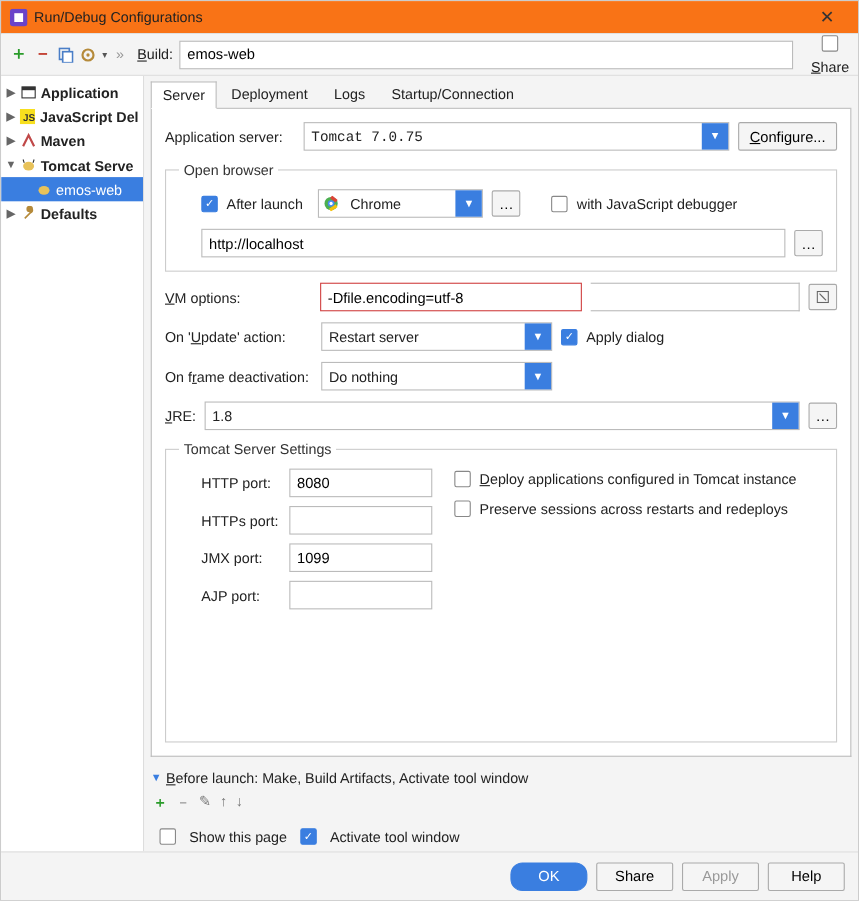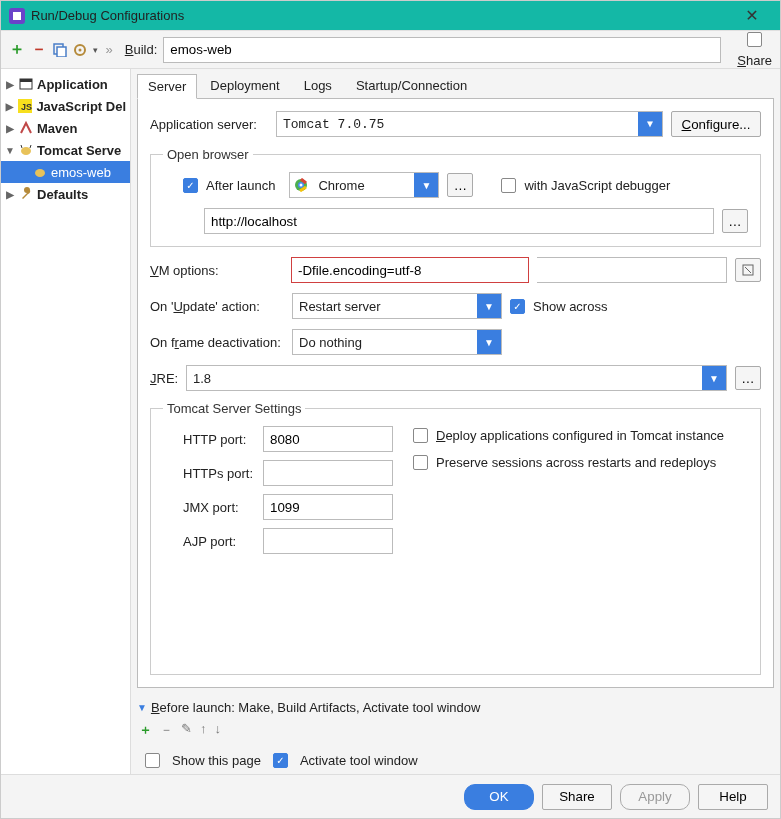--- a/index.html
+++ b/index.html
@@ -10,21 +10,21 @@
     background: #f0f0f0;
     color: #222;
     width: 781px;
     height: 819px;
     overflow: hidden;
   }
   .window { background: #fff; border: 1px solid #ccc; width: 781px; height: 819px; display: flex; flex-direction: column; }
   .titlebar {
     height: 30px; display: flex; align-items: center; padding: 0 8px;
     border-bottom: 1px solid #e0e0e0;
-    background: #14b8a6;
+    background: #f97316;
   }
   .titlebar .icon { width: 16px; height: 16px; margin-right: 6px; }
   .titlebar .title { flex: 1; }
   .titlebar .close { width: 40px; text-align: center; font-size: 16px; color: #333; cursor: pointer; }
   .toolbar-row {
     height: 38px; display: flex; align-items: center; padding: 4px 8px; gap: 6px;
     background: #f4f4f4; border-bottom: 1px solid #ddd;
   }
   .toolbar-row .sep { color: #999; margin: 0 2px; }
   .toolbar-row .lbl { margin-left: 4px; }
@@ -250,21 +250,21 @@
                 <span class="dval">Chrome</span>
               </span>
               <span class="darrow">▼</span>
             </div>
             <button class="btn small">…</button>
             <span style="width:12px;"></span>
             <span class="chk"></span>
             <span class="lbl">with JavaScript debugger</span>
           </div>
           <div class="row" style="margin-top:10px;margin-left:20px;">
-            <input class="field" style="flex: 1 1 0%; margin-left: 21px;" value="http://localhost">
+            <input class="field" style="flex: 1 1 0%;" value="http://localhost">
             <button class="btn small">…</button>
           </div>
         </fieldset>
 
         <div class="row">
           <span class="lbl underline-first" style="width:134px;">VM options:</span>
           <input class="field redbox" style="width: 240px;" value="-Dfile.encoding=utf-8">
           <input class="field" style="flex: 1 1 0%; border-left: none;">
           <button class="btn small">
             <svg width="12" height="12">
@@ -274,21 +274,21 @@
           </button>
         </div>
 
         <div class="row">
           <span class="lbl" style="width:134px;">On '<u>U</u>pdate' action:</span>
           <div class="dropdown" style="width:210px;">
             <span class="dval">Restart server</span>
             <span class="darrow">▼</span>
           </div>
           <span class="chk checked">✓</span>
-          <span class="lbl">Show across</span>
+          <span class="lbl">Apply dialog</span>
         </div>
 
         <div class="row">
           <span class="lbl" style="width:134px;">On f<u>r</u>ame deactivation:</span>
           <div class="dropdown" style="width:210px;">
             <span class="dval">Do nothing</span>
             <span class="darrow">▼</span>
           </div>
         </div>
 
@@ -354,16 +354,16 @@
           <span class="chk checked">✓</span>
           <span class="lbl">Activate tool window</span>
         </div>
       </div>
     </div>
   </div>
 
   <div class="footer">
     <button class="btn primary" style="width:70px;justify-content:center;border-radius:11px;">OK</button>
     <button class="btn" style="width:70px;justify-content:center;">Share</button>
-    <button class="btn" style="width:70px;justify-content:center;color:#999;border-radius:10px;">Apply</button>
+    <button class="btn" style="width:70px;justify-content:center;color:#999;">Apply</button>
     <button class="btn" style="width:70px;justify-content:center;">Help</button>
   </div>
 </div>
 
 </body></html>

